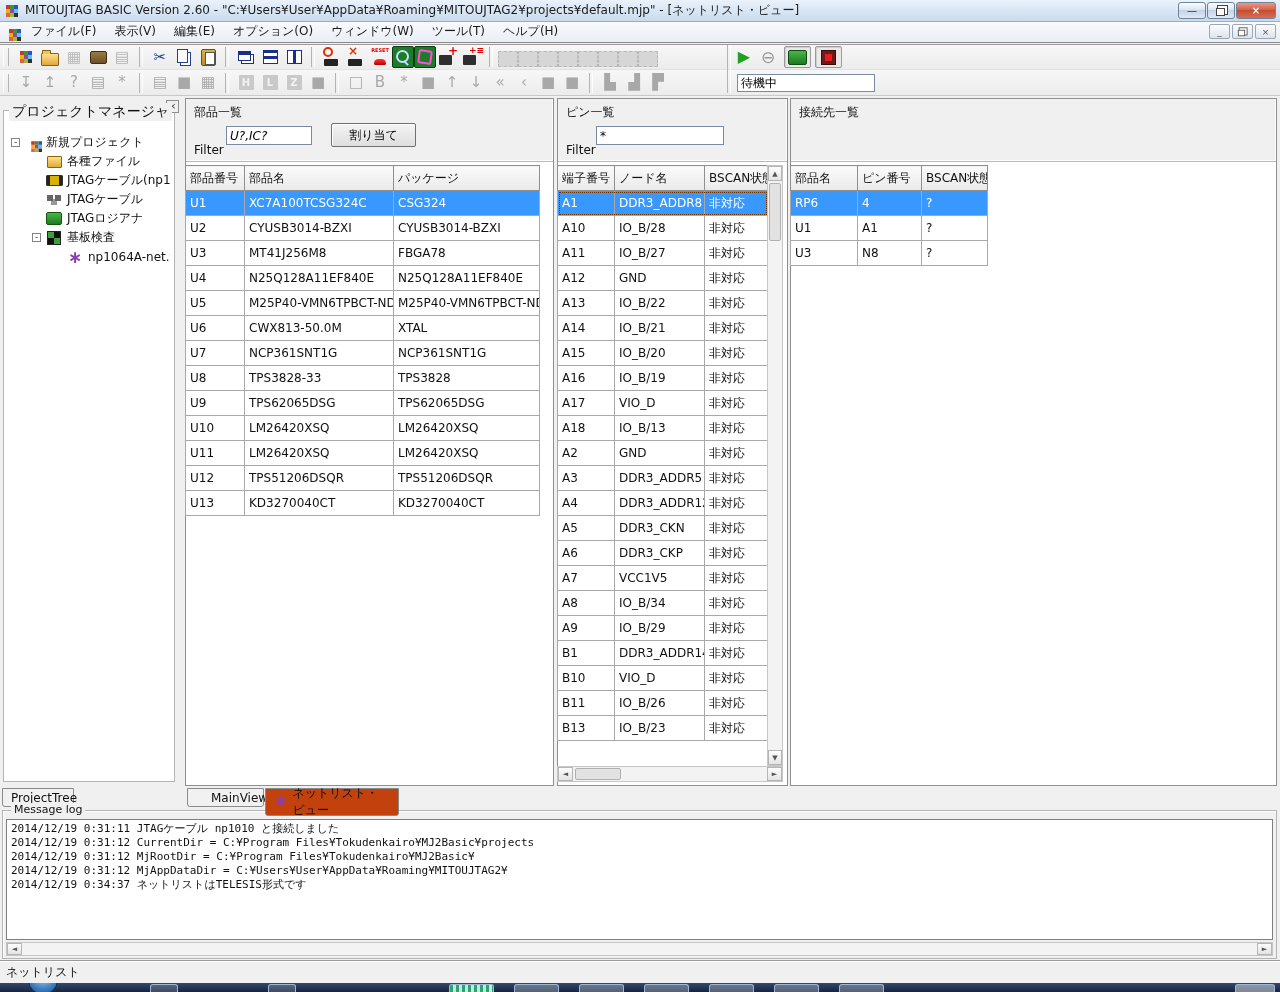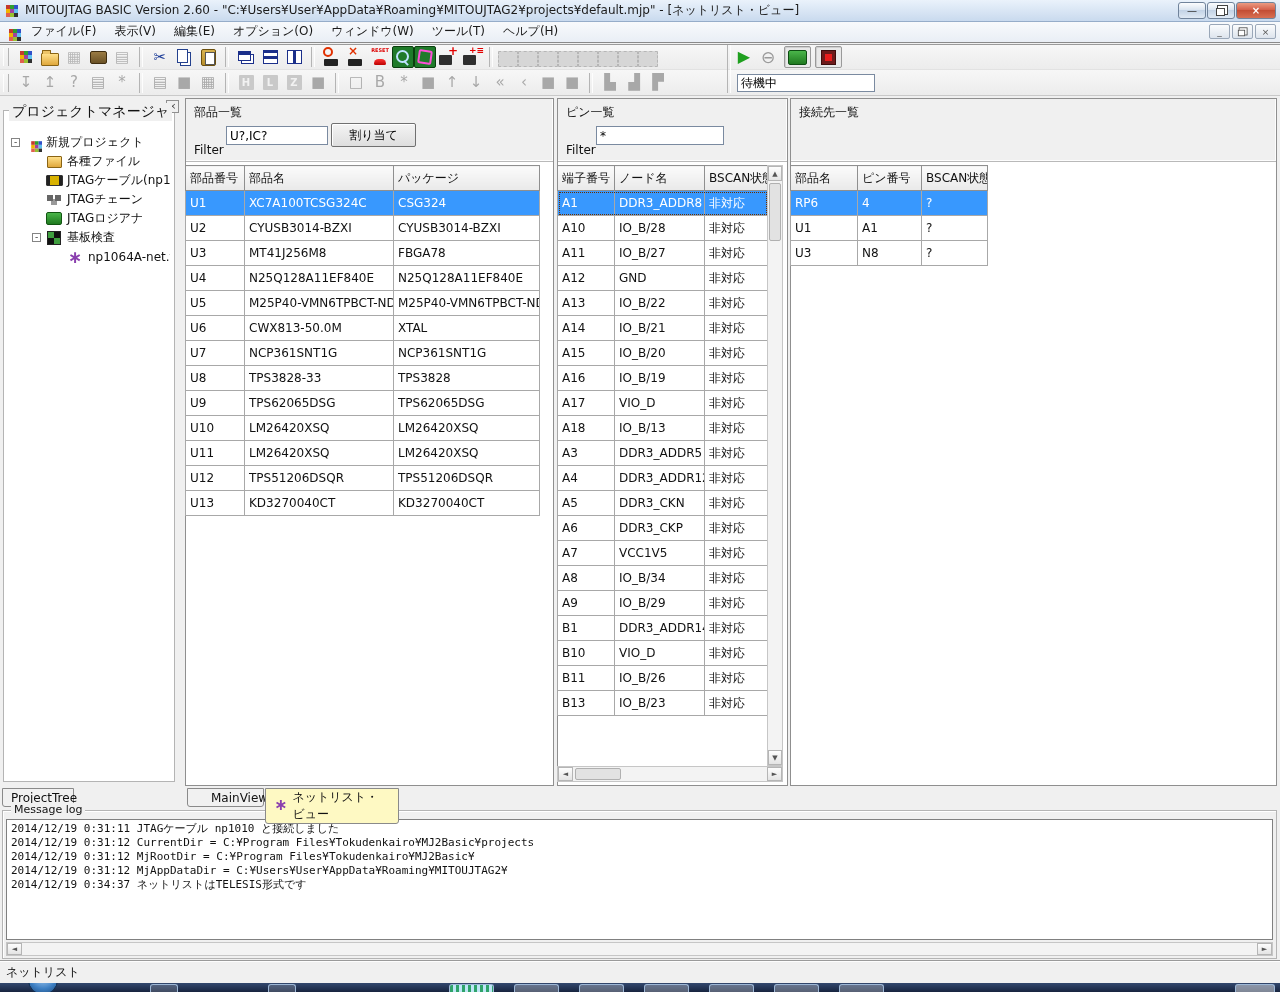--- a/index.html
+++ b/index.html
@@ -141,21 +141,21 @@
   .sb{background:#f3f3f3;border:1px solid #c6c6c6;position:absolute;box-sizing:border-box}
   .sb-arrow{position:absolute;background:linear-gradient(#fdfdfd,#e4e4e4);border:1px solid #b5b5b5;
     color:#555;font-size:7px;display:flex;align-items:center;justify-content:center;box-sizing:border-box}
   .sb-thumb{position:absolute;background:#e2e2e2;border:1px solid #b0b0b0;border-radius:2px;box-sizing:border-box}
   #pins-vsb{left:209px;top:66px;width:16px;height:601px}
   #pins-hsb{left:-1px;top:667px;width:226px;height:16px}
   #log-hsb{position:absolute;left:3px;bottom:2px;right:3px;height:14px}
   
   .btab{position:absolute;top:788px;height:19px;background:#f1f1f1;border:1px solid #8a8a8a;border-radius:0 0 3px 3px;
     display:flex;align-items:center;padding:0 8px;box-sizing:border-box;gap:5px}
-  .btab.active{background:#fef9c3;height:36px;z-index:2}
+  .btab.active{background:#c2410c;height:28px;z-index:2}
   #tab-projecttree{left:2px;width:72px}
   #tab-mainview{left:187px;width:77px}
   #tab-netlist{left:265px;width:134px}
   .tabico-star::before{content:"∗";color:#8a3fae;font-weight:bold;font-size:16px;line-height:8px}
   .tabico-mz{transform:scale(.8);transform-origin:left center}
   
   .log-group{position:absolute;left:2px;top:810px;width:1275px;height:149px;border:1px solid #b4b4b4;
     box-shadow:inset 1px 1px 0 #fff;background:#f0f0f0;box-sizing:border-box}
   .log-label{position:absolute;left:8px;top:-8px;background:#f0f0f0;padding:0 3px;font-size:11px}
   .log-area{position:absolute;left:3px;top:8px;right:3px;height:121px;background:#fff;border:1px solid #808080;
@@ -372,21 +372,21 @@
           <span class="tree-label">各種ファイル</span>
         </div>
         <div class="tree-row" style="padding-left: 23px;">
           <span class="exp-sp"></span>
           <span class="ti ti-cable"></span>
           <span class="tree-label">JTAGケーブル(np1010)</span>
         </div>
         <div class="tree-row" style="padding-left: 23px;">
           <span class="exp-sp"></span>
           <span class="ti ti-chain"></span>
-          <span class="tree-label">JTAGチェーン</span>
+          <span class="tree-label">JTAGケーブル</span>
         </div>
         <div class="tree-row" style="padding-left: 23px;">
           <span class="exp-sp"></span>
           <span class="ti ti-board"></span>
           <span class="tree-label">JTAGロジアナ</span>
         </div>
         <div class="tree-row" style="padding-left: 23px;">
           <span class="exp">-</span>
           <span class="ti ti-checker"></span>
           <span class="tree-label">基板検査</span>
@@ -399,21 +399,21 @@
       </div>
   </div>
   <span class="groupbox-label" style="position:absolute;left:9px;top:5px">プロジェクトマネージャ</span>
 </div>
 <div class="panel-x">×</div>
 
 <div class="dpanel" id="parts-panel">
   <div class="panel-head">
     <span class="panel-title">部品一覧</span>
     <span class="filter-label">Filter</span>
-    <input class="filter-box" style="left: 40px; width: 102px;" value="U?,IC?">
+    <input class="filter-box" style="left: 40px; width: 86px; font-style: italic;" value="U?,IC?">
     <button class="btn" style="left:145px;top:24px;width:85px">割り当て</button>
   </div>
   <table class="grid" id="parts-table">
     <thead>
         <tr>
           <th>部品番号</th>
           <th>部品名</th>
           <th>パッケージ</th>
         </tr>
       </thead>
@@ -543,20 +543,25 @@
           <td>非対応</td>
         </tr>
         <tr>
           <td>A17</td>
           <td>VIO_D</td>
           <td>非対応</td>
         </tr>
         <tr>
           <td>A18</td>
           <td>IO_B/13</td>
+          <td>非対応</td>
+        </tr>
+        <tr>
+          <td>A2</td>
+          <td>GND</td>
           <td>非対応</td>
         </tr>
         <tr>
           <td>A3</td>
           <td>DDR3_ADDR5</td>
           <td>非対応</td>
         </tr>
         <tr>
           <td>A4</td>
           <td>DDR3_ADDR12</td>

